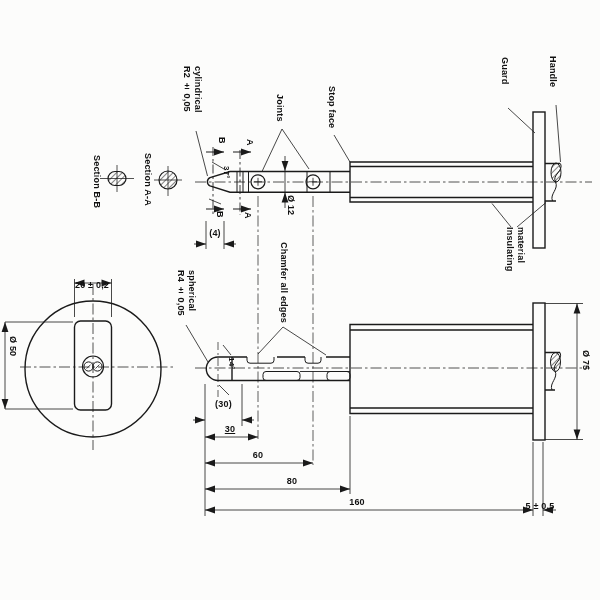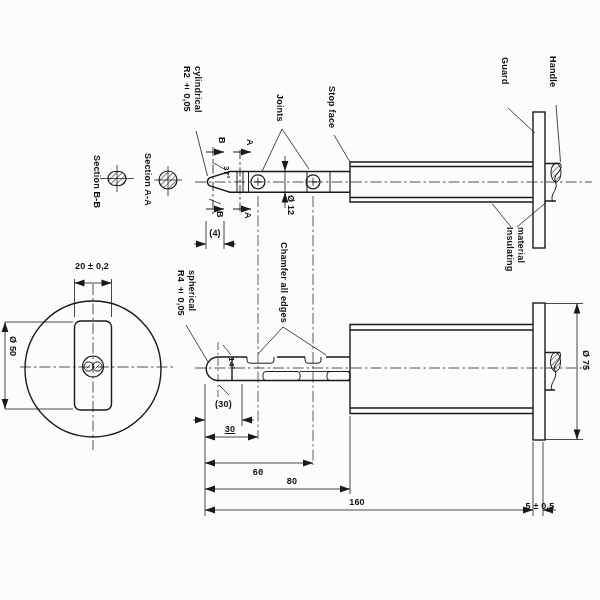--- a/index.html
+++ b/index.html
@@ -173,25 +173,25 @@
 <div class="txt vtext" style="left:278px;top:242px;">Chamfer all edges</div>
 <div class="txt vtext" style="left:175px;top:270px;">R4 ± 0,05
 spherical</div>
 
 <div class="txt vtext" style="left:285px;top:195px;">Ø 12</div>
 <div class="txt vtext" style="left:7px;top:336px;">Ø 50</div>
 <div class="txt vtext" style="left:580px;top:350px;">Ø 75</div>
 <div class="txt vtext small" style="left:221px;top:166px;">37°</div>
 <div class="txt vtext small" style="left:226px;top:357px;">14°</div>
 
-<div class="txt dim" style="left:62px;top:261px;width:60px;">20 ± 0,2</div>
+<div class="txt dim" style="left:62px;top:280px;width:60px;">20 ± 0,2</div>
 <div class="txt dim" style="left:201px;top:228px;width:28px;">(4)</div>
 <div class="txt dim" style="left:208px;top:399px;width:31px;">(30)</div>
 <div class="txt dim" style="left:216px;top:424px;width:28px;text-decoration:underline;">30</div>
-<div class="txt dim" style="left:244px;top:468px;width:28px;font-family:Liberation Mono, monospace;">60</div>
+<div class="txt dim" style="left:244px;top:450px;width:28px;">60</div>
 <div class="txt dim" style="left:278px;top:476px;width:28px;">80</div>
 <div class="txt dim" style="left:341px;top:497px;width:32px;">160</div>
 <div class="txt dim" style="left:517px;top:501px;width:46px;">5 ± 0,5</div>
 
 <div class="txt vtext" style="left:216px;top:137px;">B</div>
 <div class="txt vtext" style="left:214px;top:211px;">B</div>
 <div class="txt vtext" style="left:244px;top:139px;">A</div>
 <div class="txt vtext" style="left:242px;top:212px;">A</div>
 
 </div>

